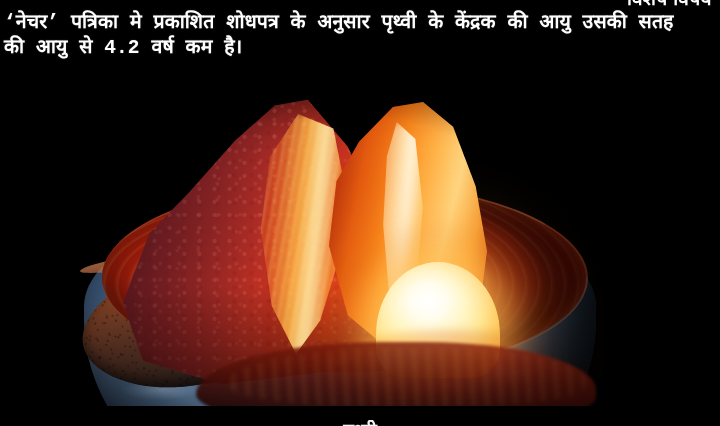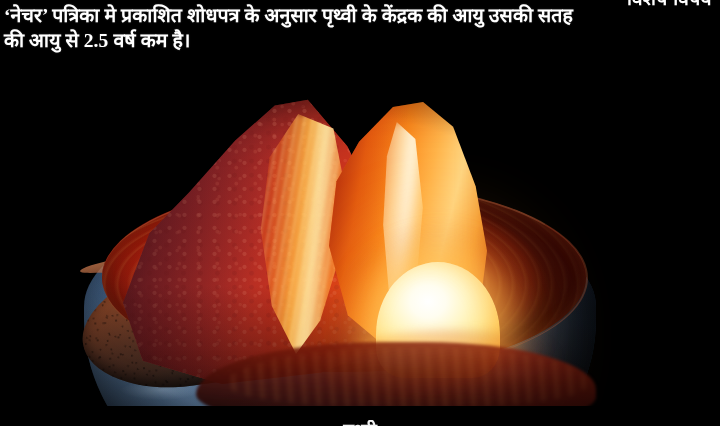--- a/index.html
+++ b/index.html
@@ -47,24 +47,24 @@
     font-size: 19px;
     line-height: 22px;
     letter-spacing: 0.4px;
     white-space: nowrap;
     overflow: hidden;
   }
 
   .caption-body {
     position: absolute;
     left: 4px;
-    top: 3px;
+    top: 11px;
     width: 714px;
     color: #ffffff;
-    font-family: Liberation Serif, serif;
+    font-family: Liberation Mono, monospace;
     font-weight: bold;
     font-size: 19.5px;
     line-height: 25px;
     letter-spacing: 0.1px;
     text-shadow: 0 0 2px rgba(255,255,255,0.18);
   }
 
   .bottom-clip {
     position: absolute;
     left: 0;
@@ -600,19 +600,19 @@
     </div>
     <div class="scene-vignette"></div>
   </div>
 
   <div class="bottom-crop"></div>
 
   <div class="caption-area">
     <div class="clipped-headline">विशेष विषय</div>
     <div class="caption-body">
       <div>‘नेचर’ पत्रिका मे प्रकाशित शोधपत्र के अनुसार पृथ्वी के केंद्रक की आयु उसकी सतह</div>
-      <div>की आयु से 2.5 वर्ष कम है।</div>
+      <div>की आयु से 4.2 वर्ष कम है।</div>
     </div>
   </div>
 
   <div class="bottom-clip">पृथ्वी</div>
 
 </div>
 
 </body></html>

